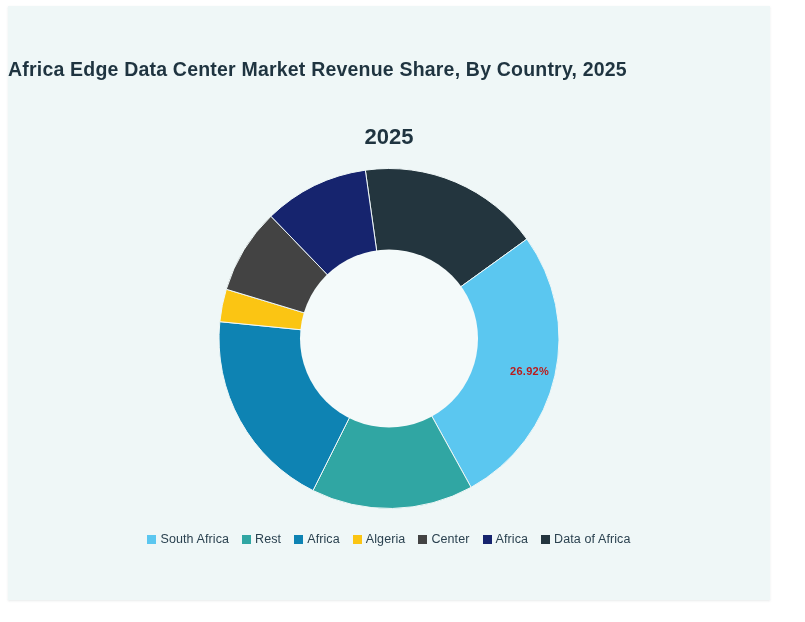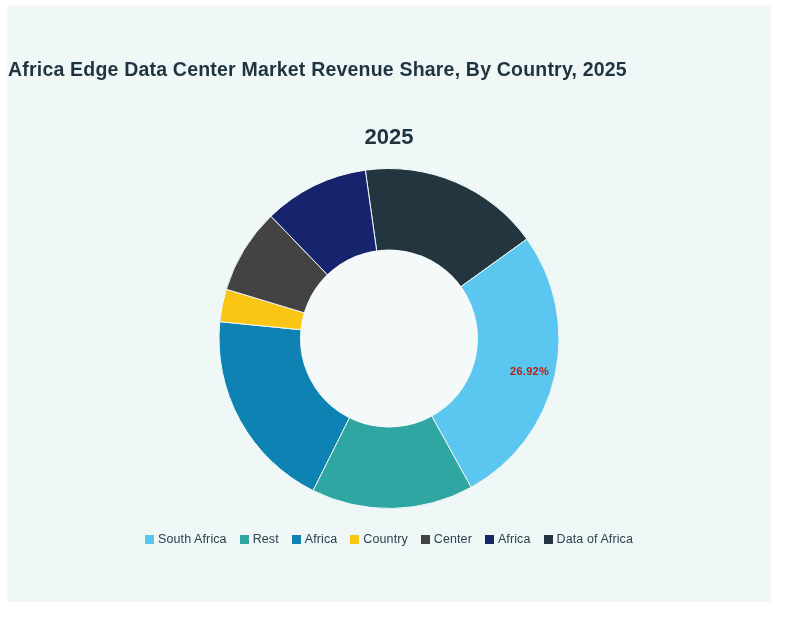--- a/index.html
+++ b/index.html
@@ -144,21 +144,21 @@
       <div class="legend-item">
         <span class="legend-swatch" style="background: rgb(48, 166, 163);"></span>
         <span class="legend-label">Rest</span>
       </div>
       <div class="legend-item">
         <span class="legend-swatch" style="background: rgb(14, 131, 179);"></span>
         <span class="legend-label">Africa</span>
       </div>
       <div class="legend-item">
         <span class="legend-swatch" style="background: rgb(251, 197, 19);"></span>
-        <span class="legend-label">Country</span>
+        <span class="legend-label">Algeria</span>
       </div>
       <div class="legend-item">
         <span class="legend-swatch" style="background: rgb(67, 67, 67);"></span>
         <span class="legend-label">Center</span>
       </div>
       <div class="legend-item">
         <span class="legend-swatch" style="background: rgb(22, 36, 110);"></span>
         <span class="legend-label">Africa</span>
       </div>
       <div class="legend-item">

